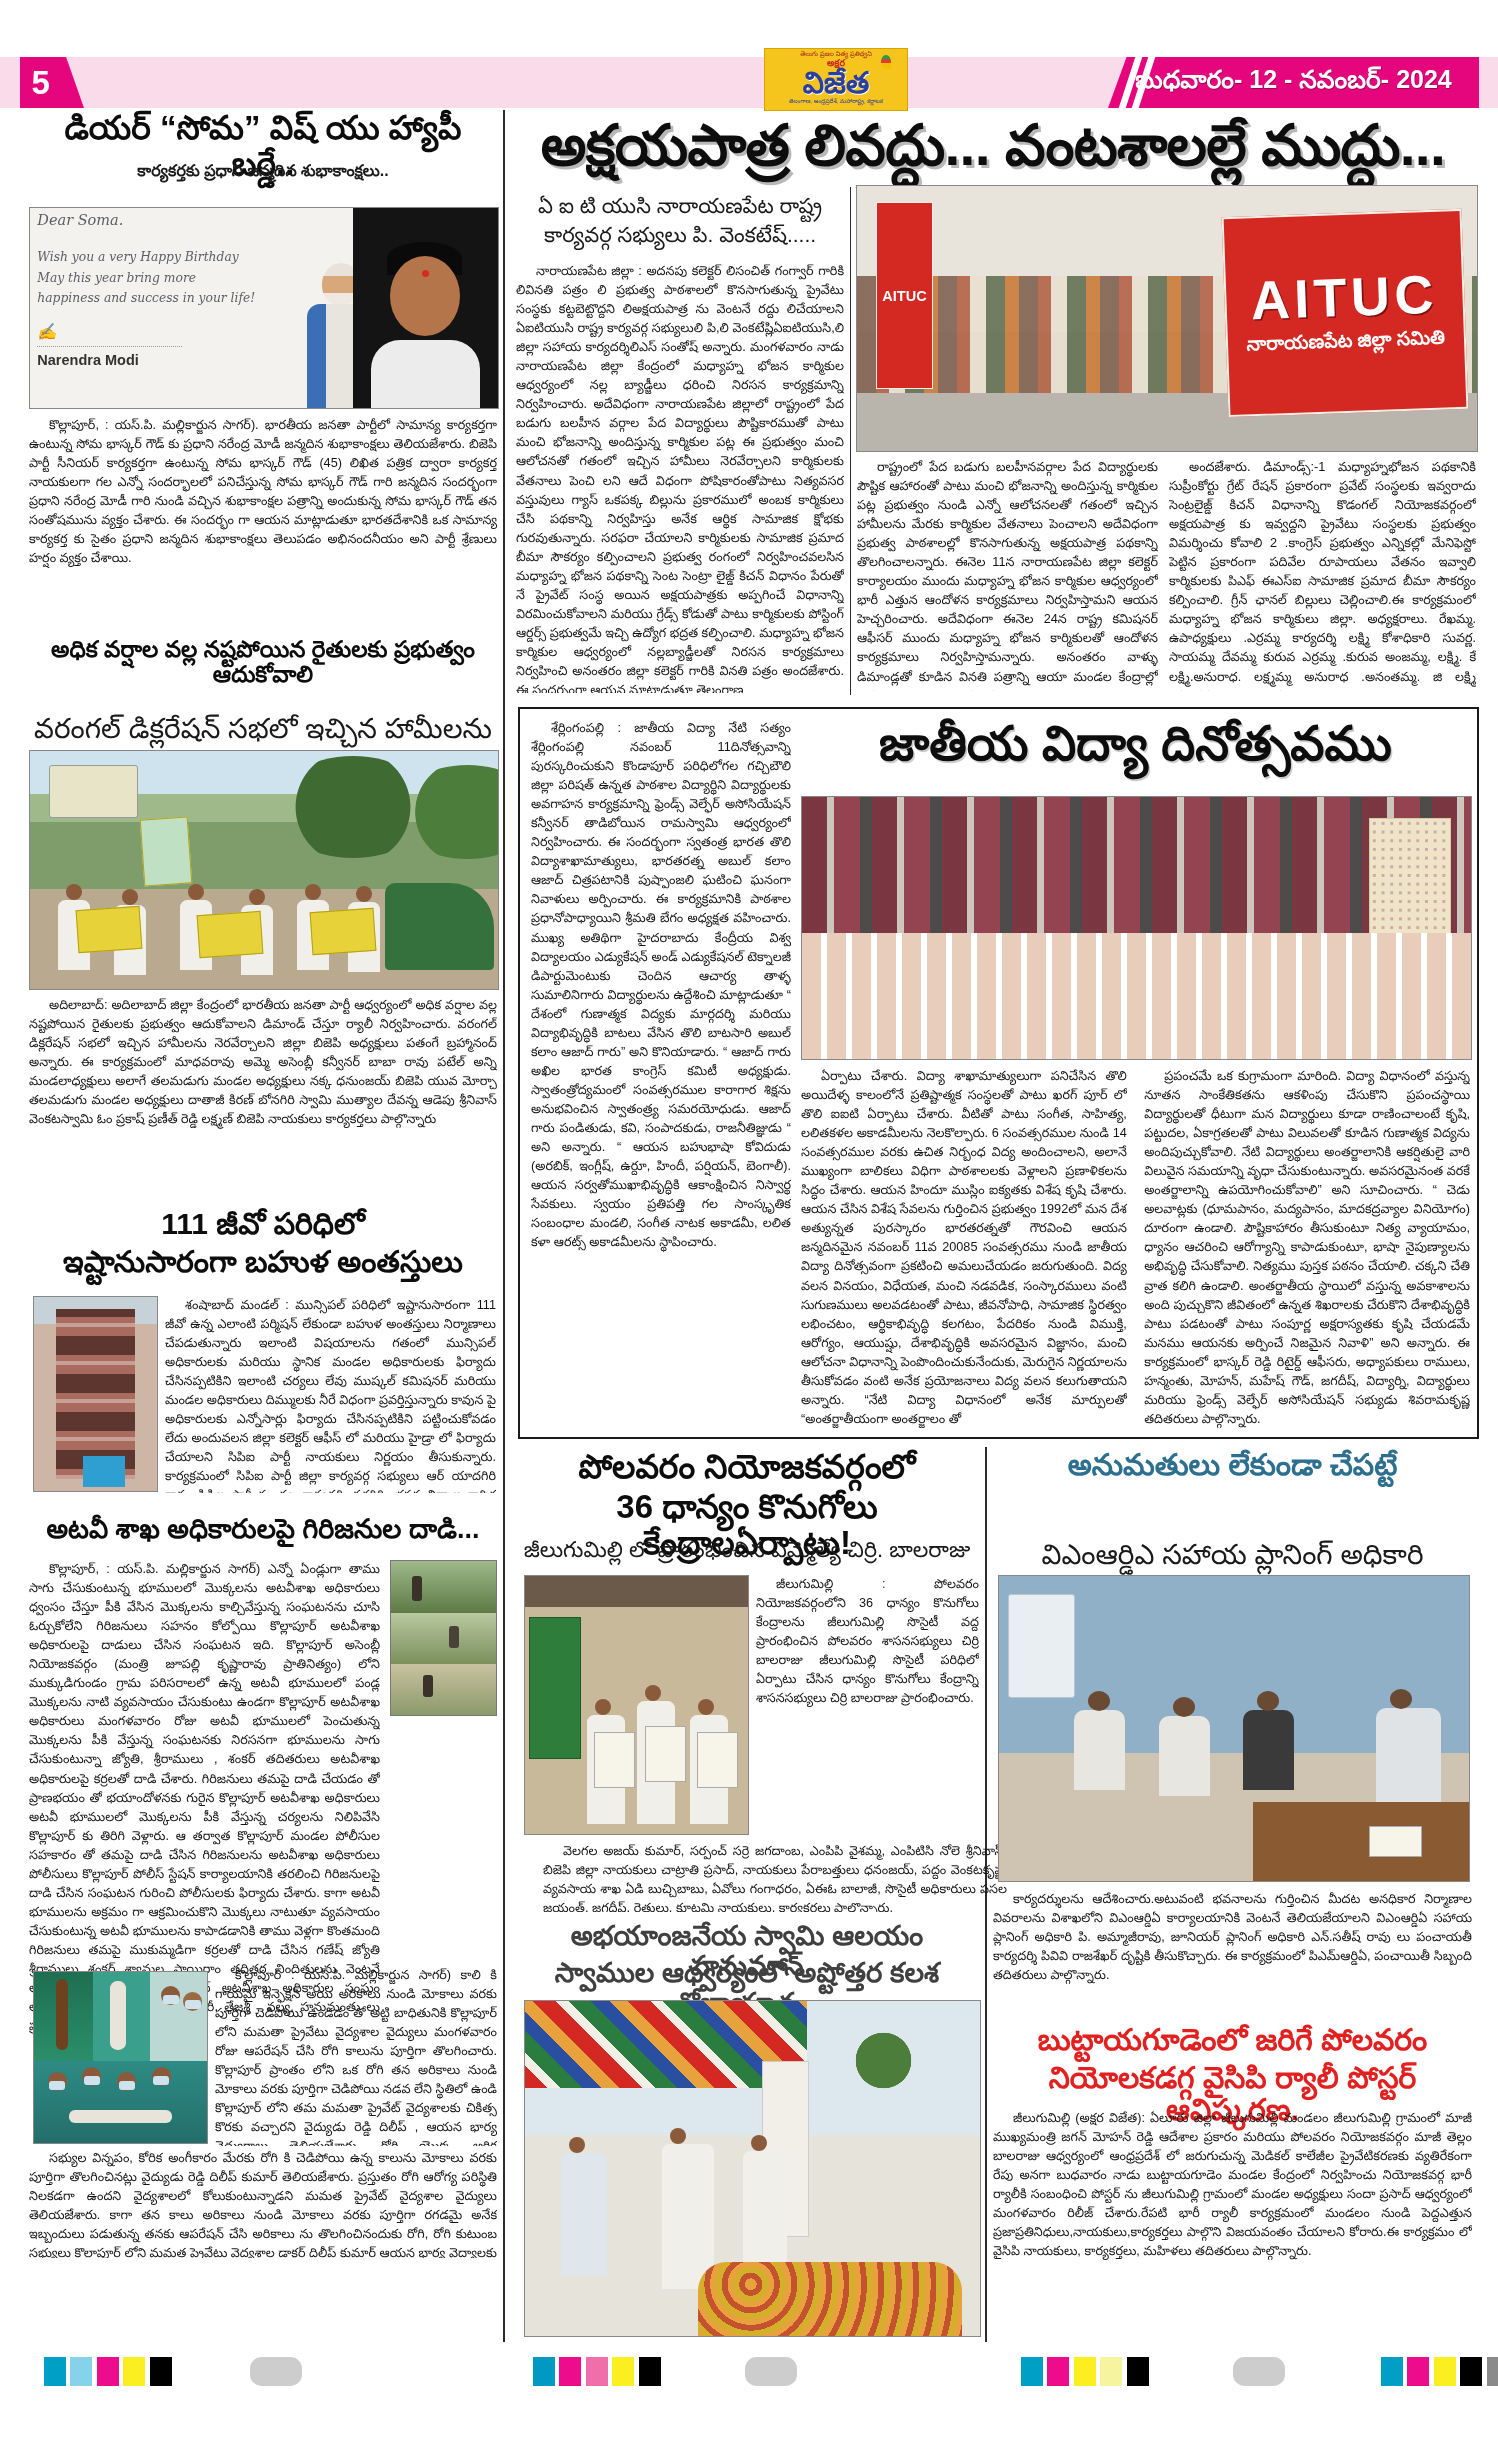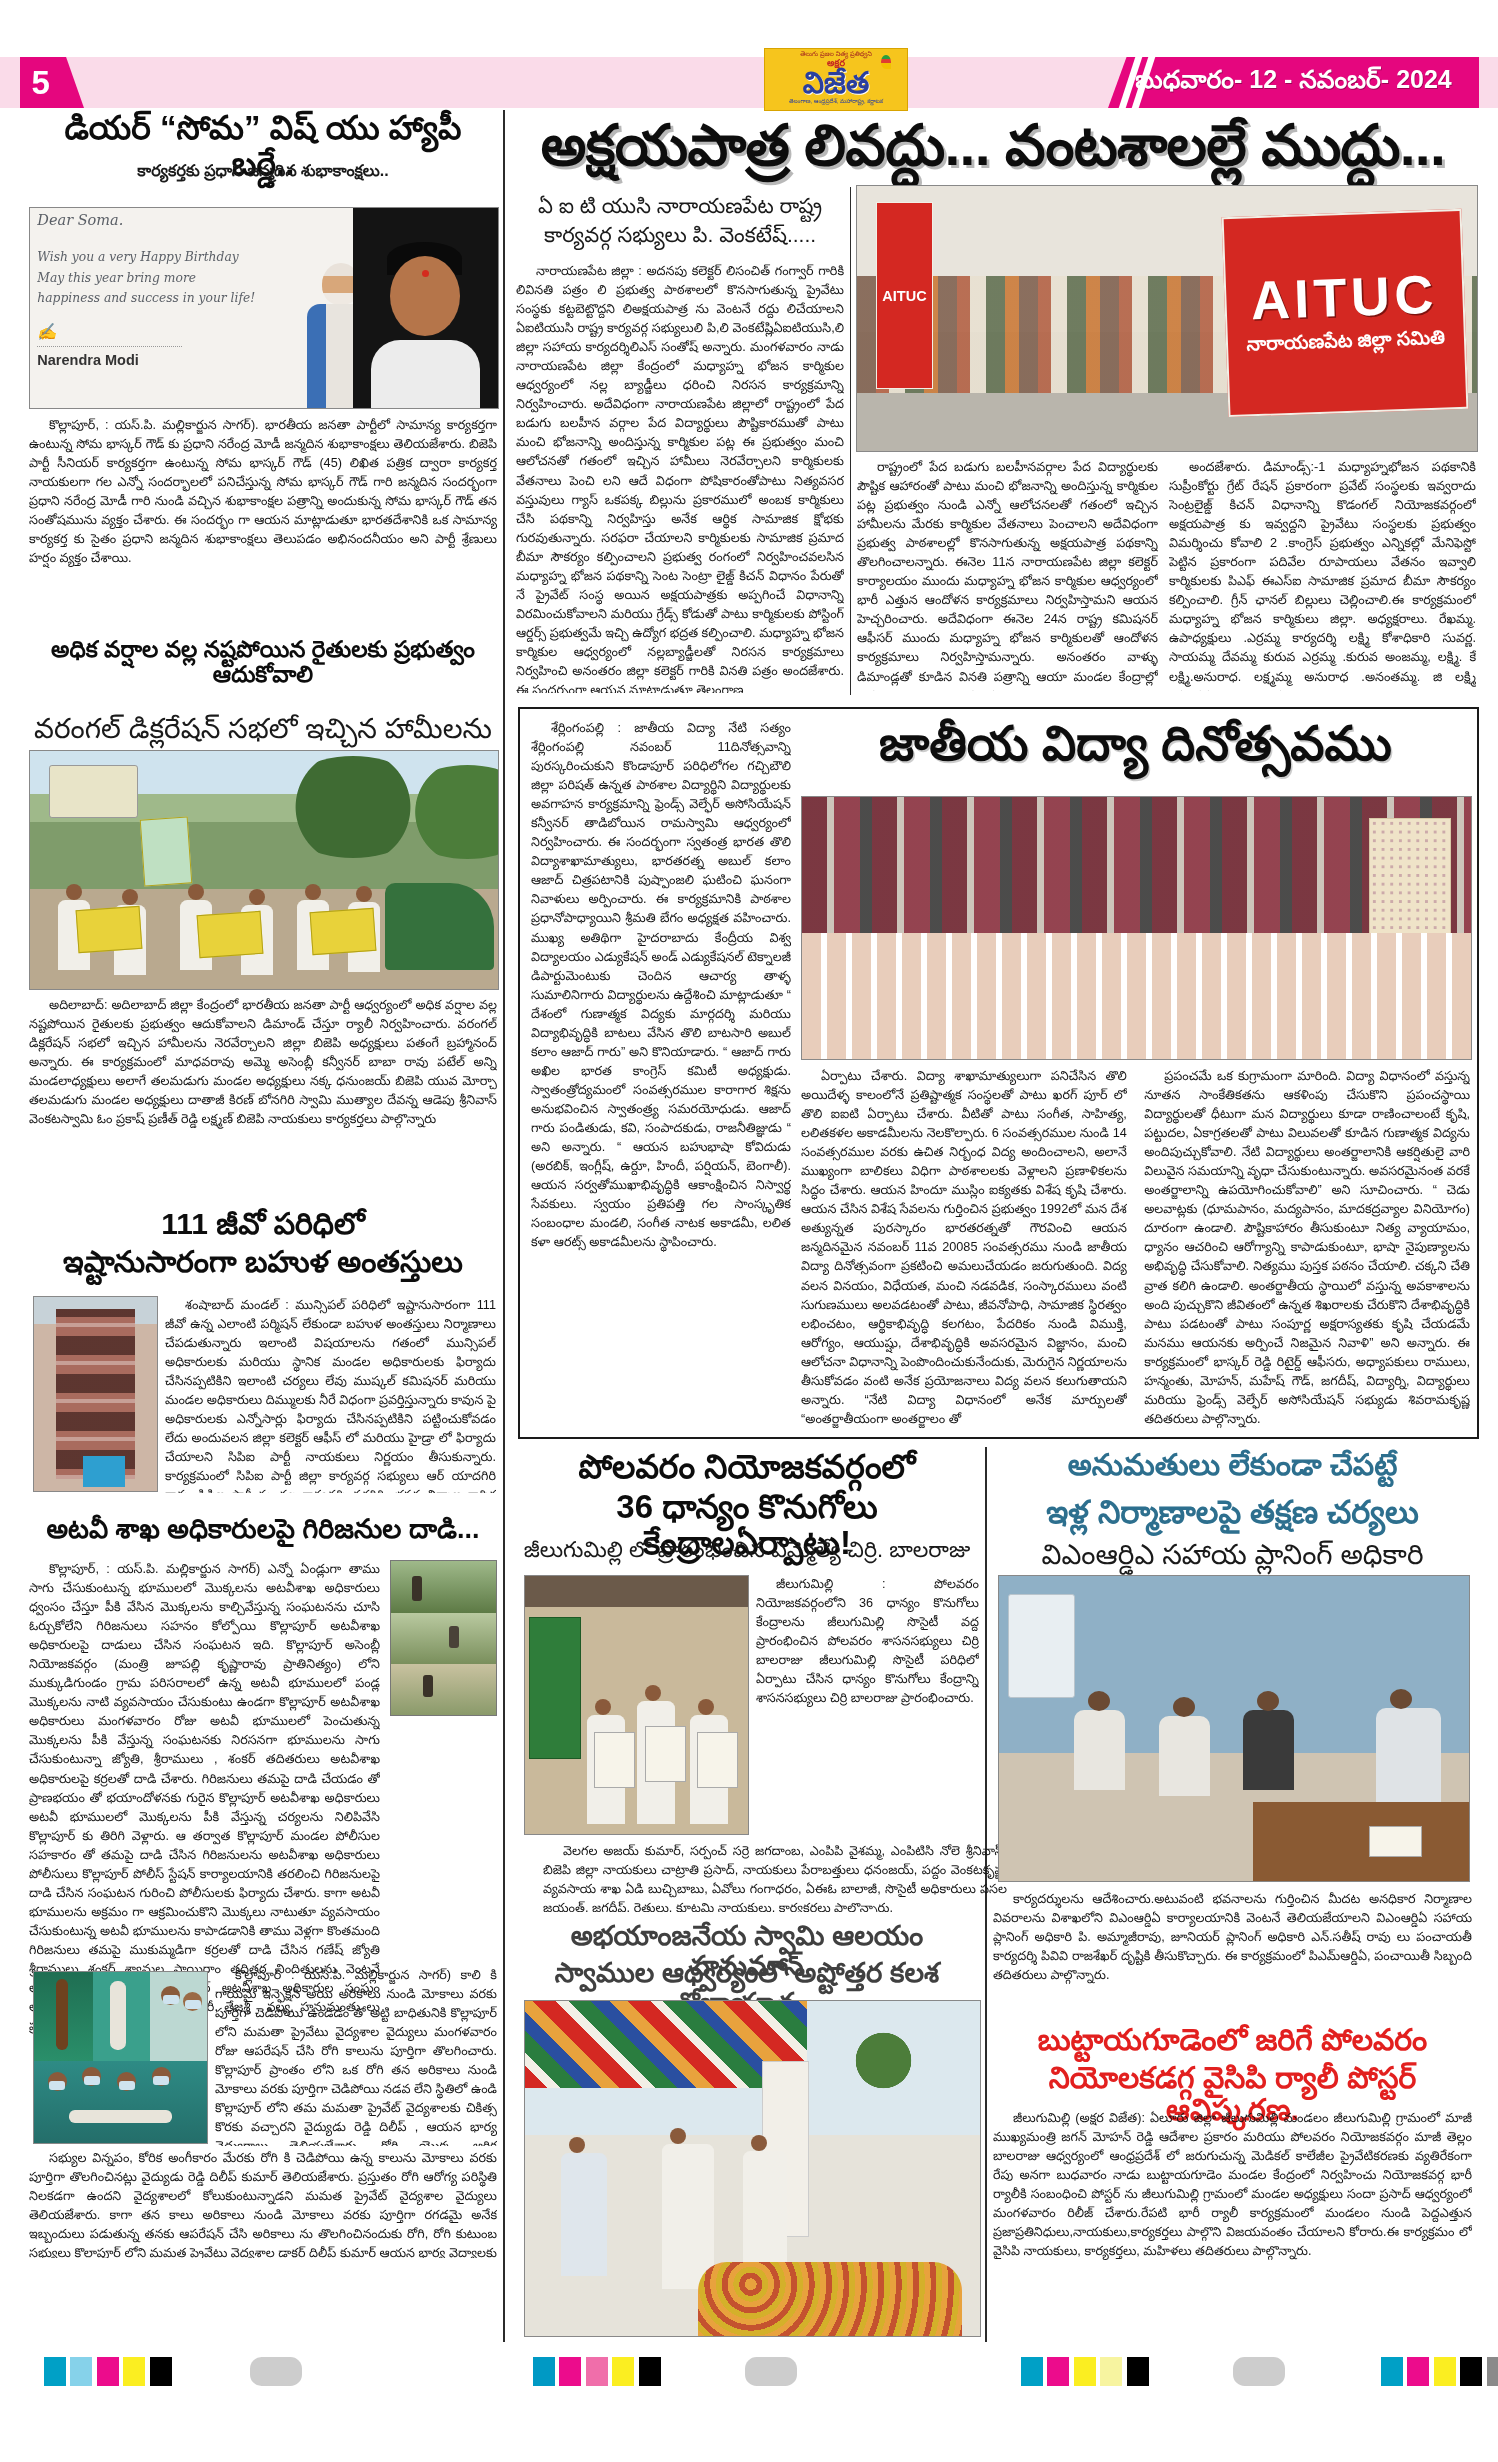--- a/index.html
+++ b/index.html
@@ -285,21 +285,20 @@
     <div class="canopy"></div>
     <div class="pillar"></div>
     <div class="palm"></div>
     <div class="person" style="left:8%;bottom:18%;width:46px;height:123px;background:#dfe6ec;"></div>
     <div class="person" style="left:30%;bottom:14%;width:52px;height:145px;"></div>
     <div class="person" style="left:48%;bottom:16%;width:44px;height:131px;"></div>
     <div class="flowerheap"></div>
   </div>
 
   <div class="abs hl teal" style="left:993px;top:1449px;width:479px;font-size:30px;">అనుమతులు లేకుండా చేపట్టే</div>
-  <div class="abs hl teal" style="left:993px;top:1495px;width:479px;font-size:32px;">ఇళ్ల నిర్మాణాలపై తక్షణ చర్యలు</div>
   <div class="abs sub" style="left:993px;top:1539px;width:479px;font-size:28px;font-weight:400;">విఎంఆర్డిఎ సహాయ ప్లానింగ్ అధికారి పి.అమ్మాజీ రావు,</div>
   <div class="photo ph-vmrda" style="left:998px;top:1575px;width:470px;height:305px;">
     <div class="blob" style="left:2%;top:6%;width:65px;height:102px;background:#e8eef2;border:1.5px solid #b9c4cc;border-radius:2.9px;"></div>
     <div class="deskman" style="left:16%;bottom:30%;"></div>
     <div class="deskman" style="left:34%;bottom:28%;"></div>
     <div class="deskman" style="left:52%;bottom:30%;background:#3a3a3a;"></div>
     <div class="deskman" style="right:6%;bottom:26%;width:65px;height:94px;background:#dfe3e6;"></div>
     <div class="table"></div>
     <div class="paper" style="right:10%;bottom:8%;width:51px;height:29px;"></div>
   </div>

